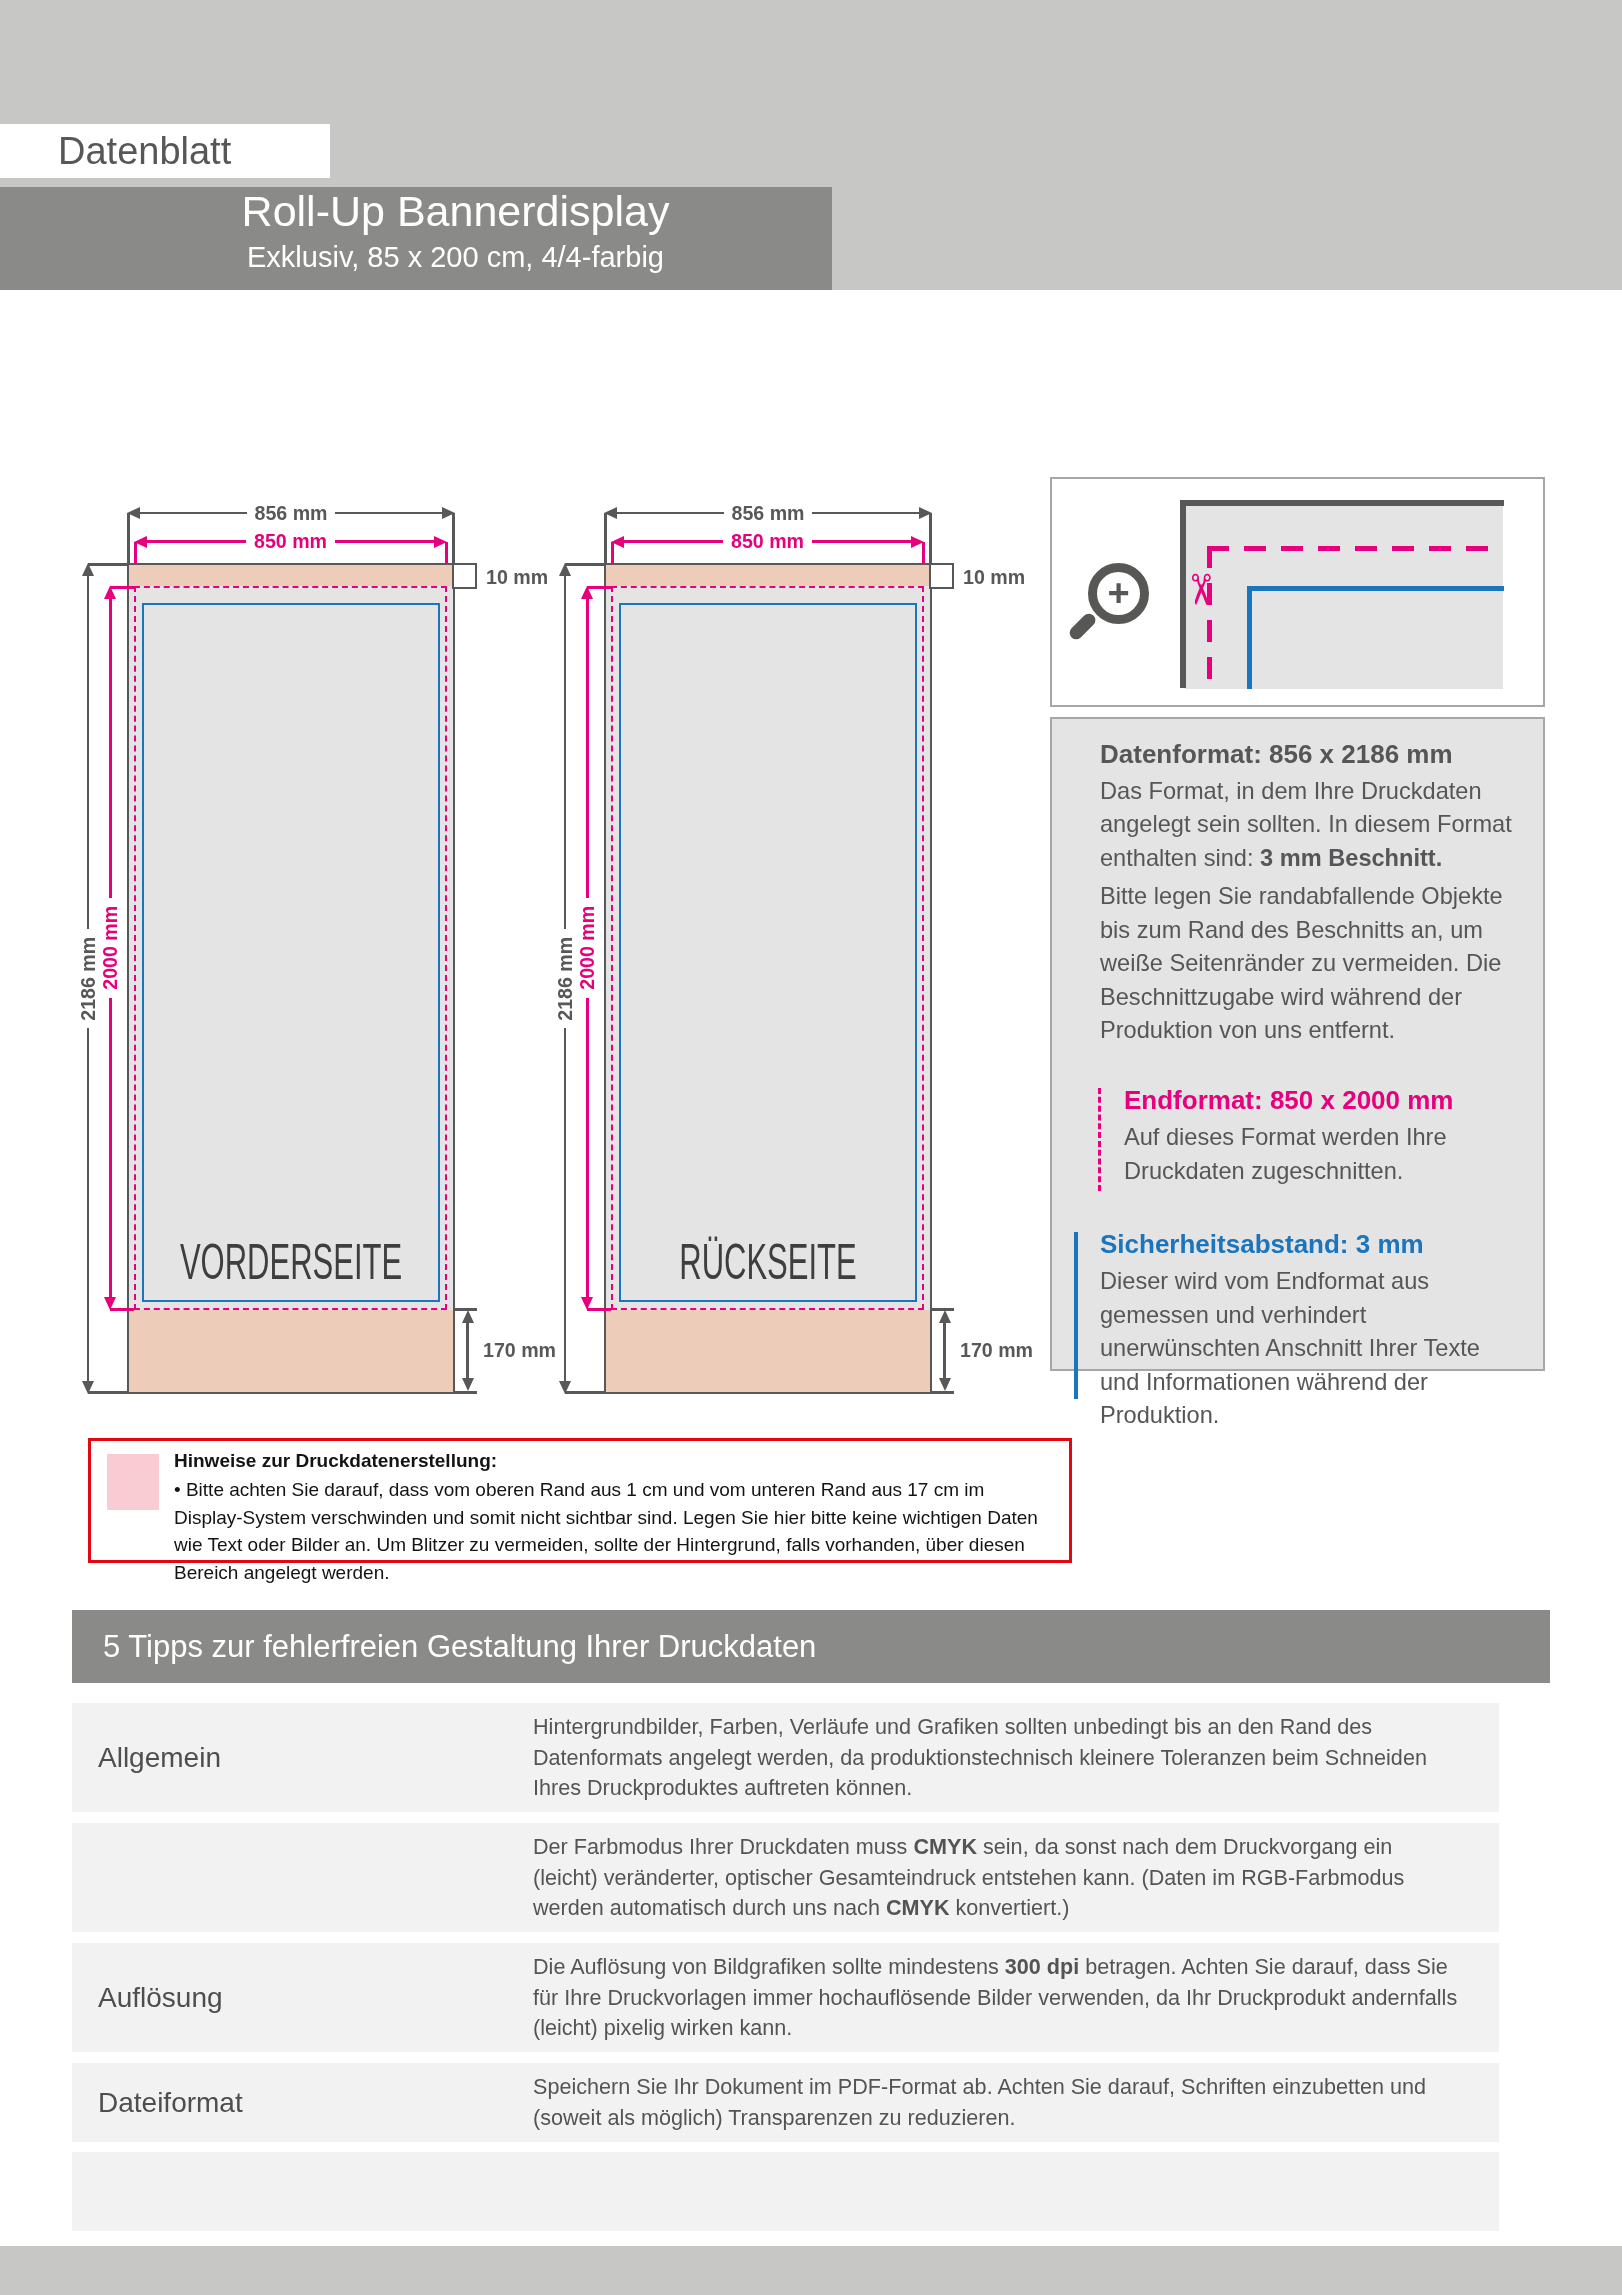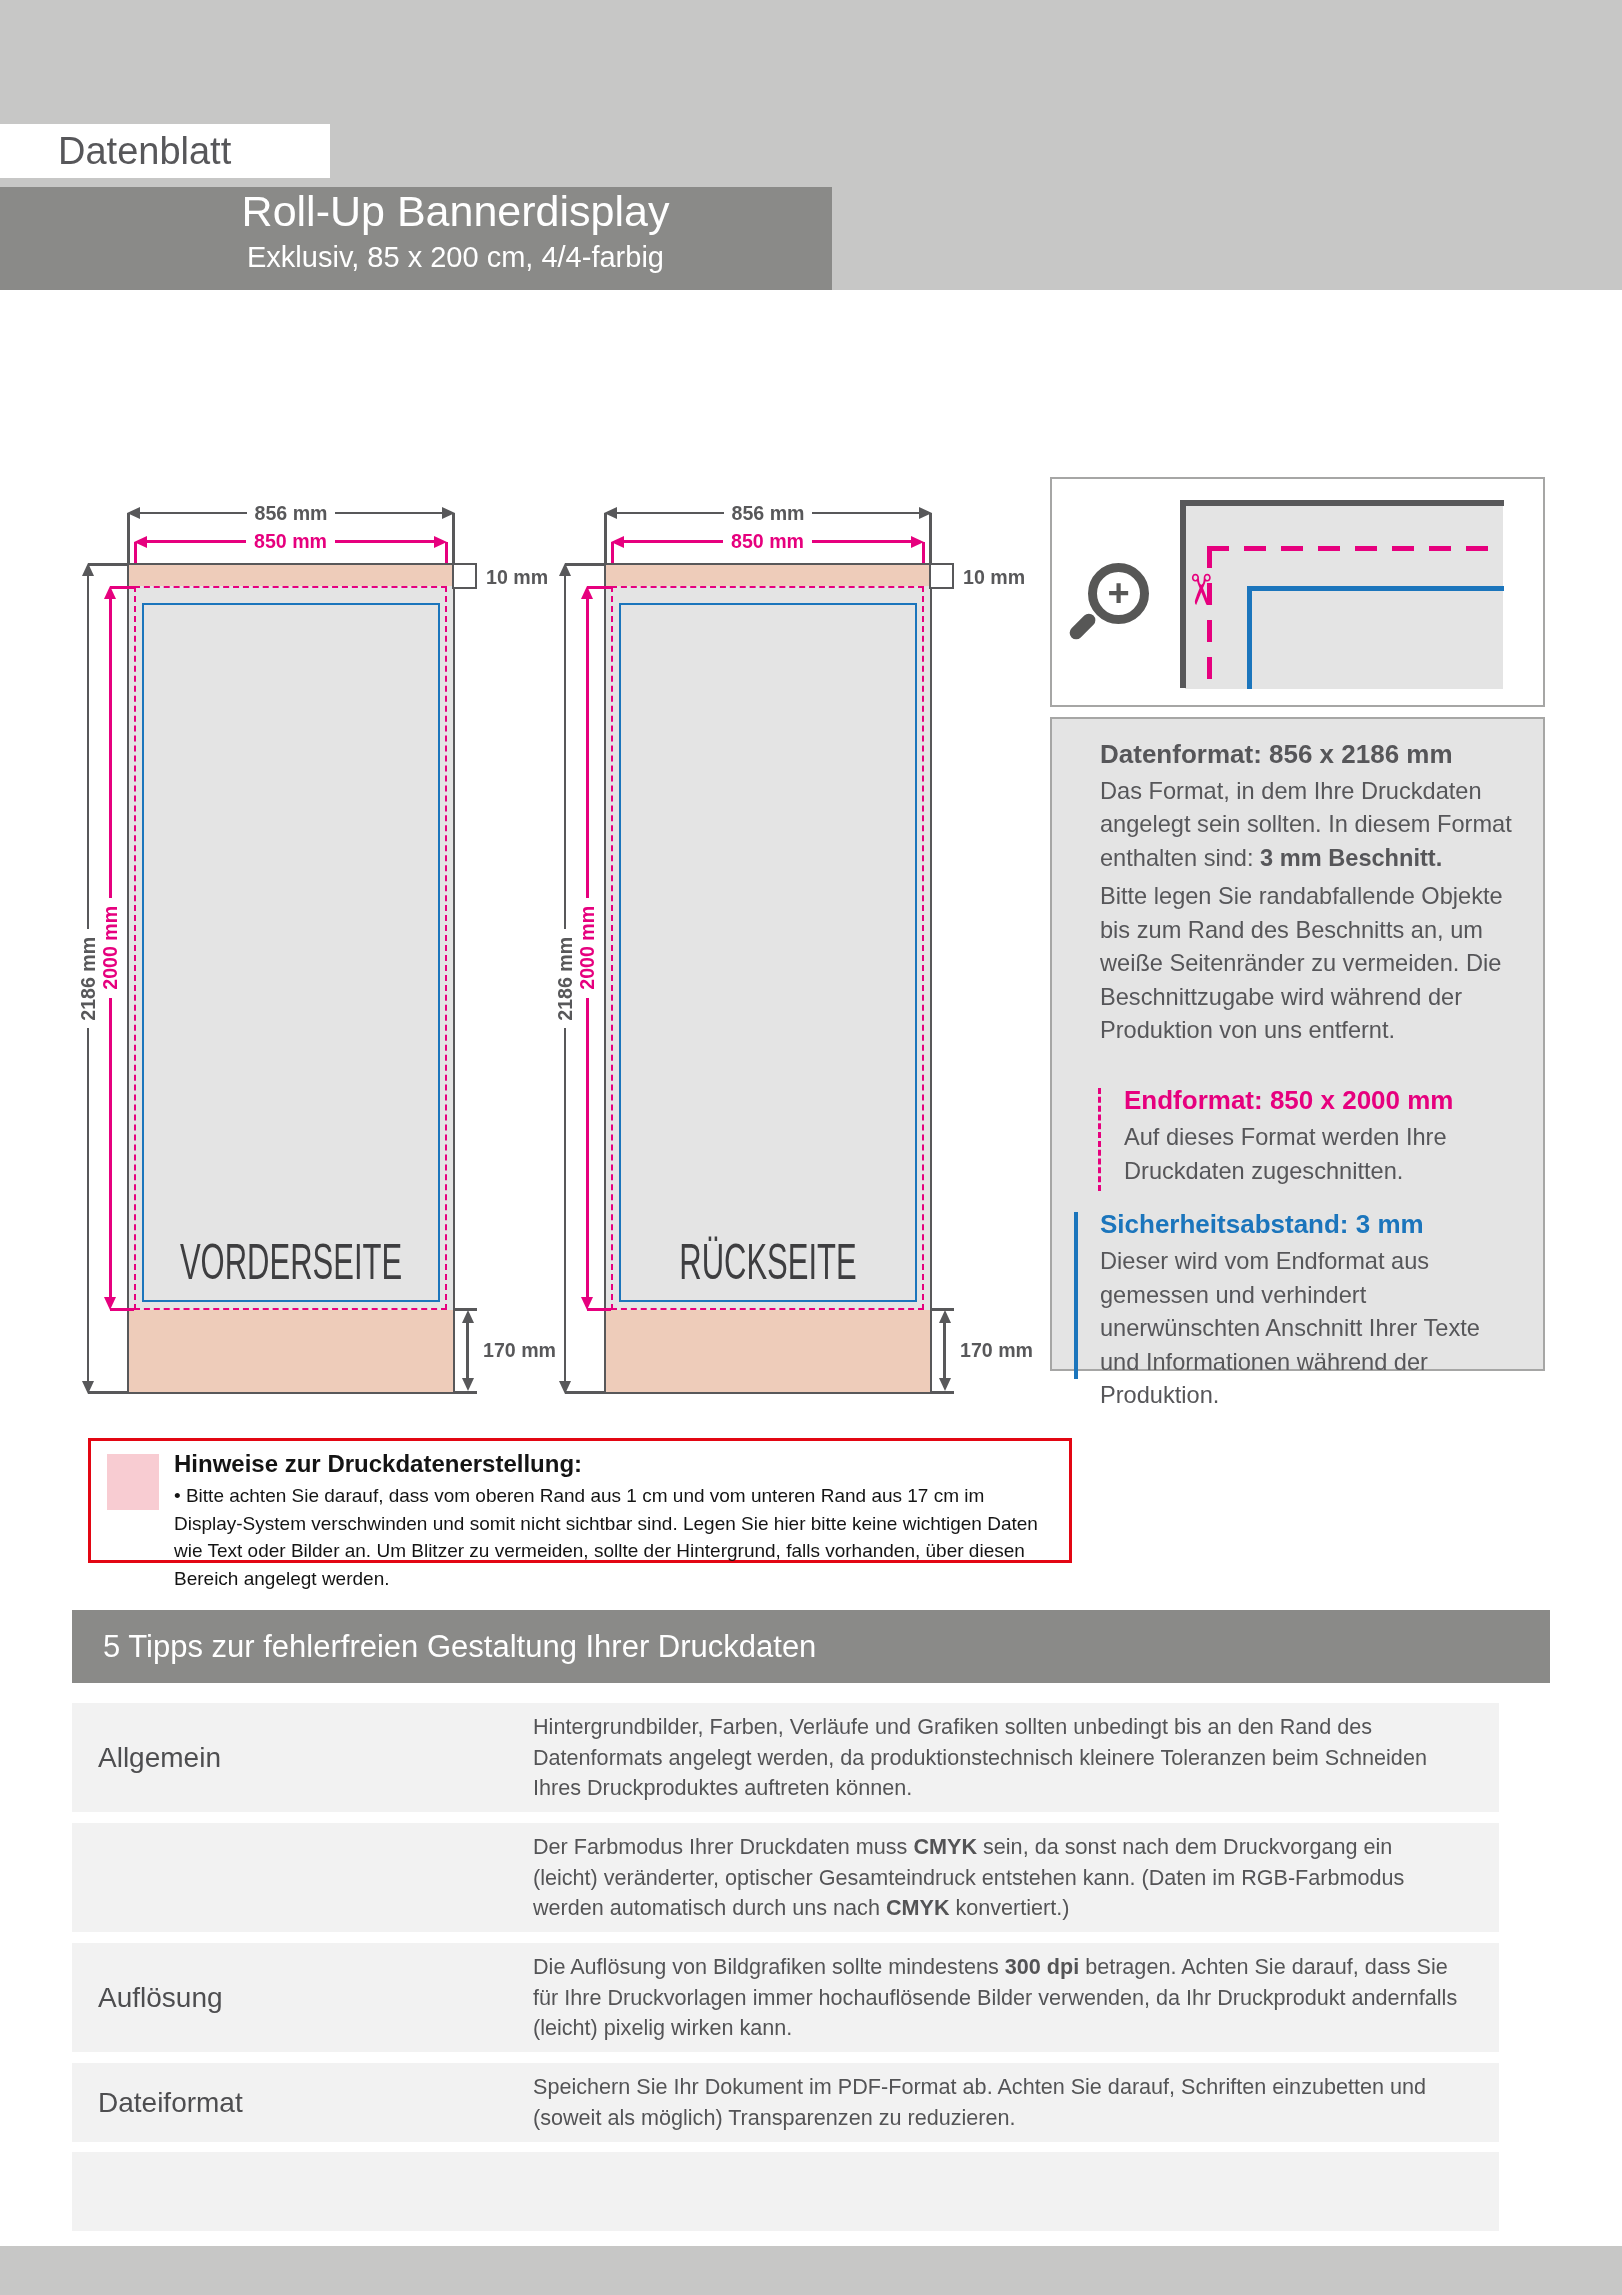--- a/index.html
+++ b/index.html
@@ -75,32 +75,32 @@
   .il-blueh{position:absolute;left:195px;top:107px;width:257px;height:4.6px;background:#1b75bc;}
   .il-scissors{position:absolute;left:131px;top:86px;font-size:42px;color:#e6007e;
                transform:rotate(90deg);}
 
   
   .info-panel{left:1050px;top:717px;width:495px;height:654px;background:#e4e4e4;
               border:2px solid #a6a6a5;box-sizing:border-box;padding:19.6px 29.4px 0 48px;}
   .info-panel h3{margin:0;font-size:26px;font-weight:700;color:#565659;}
   .info-panel p{margin:5.2px 0 0 0;font-size:23.6px;line-height:1.42;color:#565659;}
   .sec{position:relative;}
-  .mt1{margin-top:34px;} .mt2{margin-top:37px;margin-left:24px;} .mt3{margin-top:21px;}
+  .mt1{margin-top:34px;} .mt2{margin-top:37px;margin-left:24px;} .mt3{margin-top:41px;}
   .h-mag{color:#e6007e !important;} .h-blue{color:#1b75bc !important;}
   .accent-dash{position:absolute;left:-26px;top:2.6px;height:103px;width:0;border-left:3.9px dashed #e6007e;}
   .accent-blue{position:absolute;left:-26px;top:2.6px;height:167px;width:3.9px;background:#1b75bc;}
   b{font-weight:700;}
 
   
   .hinweise{left:88px;top:1438px;width:984px;height:125px;background:#fff;
             border:3.3px solid #e30613;box-sizing:border-box;}
   .hin-swatch{position:absolute;left:15.7px;top:13px;width:52px;height:56px;background:#f8ccd2;}
   .hin-content{margin:9.2px 19.6px 0 83px;color:#141414;}
-  .hin-content h4{margin:0;font-size:24px;font-weight:700;}
+  .hin-content h4{margin:0;font-size:19px;font-weight:700;}
   .hin-content p{margin:3.9px 0 0 0;font-size:19px;line-height:1.45;}
 
   
   .tips-banner{left:72px;top:1610px;width:1478px;height:73px;background:#8a8a88;
                display:flex;align-items:center;}
   .tips-banner span{padding-left:31px;font-size:31px;color:#fff;font-weight:400;}
   .row{position:absolute;left:72px;width:1427px;background:#f2f2f2;}
   .row-label{position:absolute;left:26px;top:0;bottom:0;display:flex;align-items:center;
              font-size:28px;color:#4e4e50;}
   .row-text{margin:0 39px 0 461px;padding-top:9.2px;font-size:21.6px;line-height:1.41;color:#545456;}

